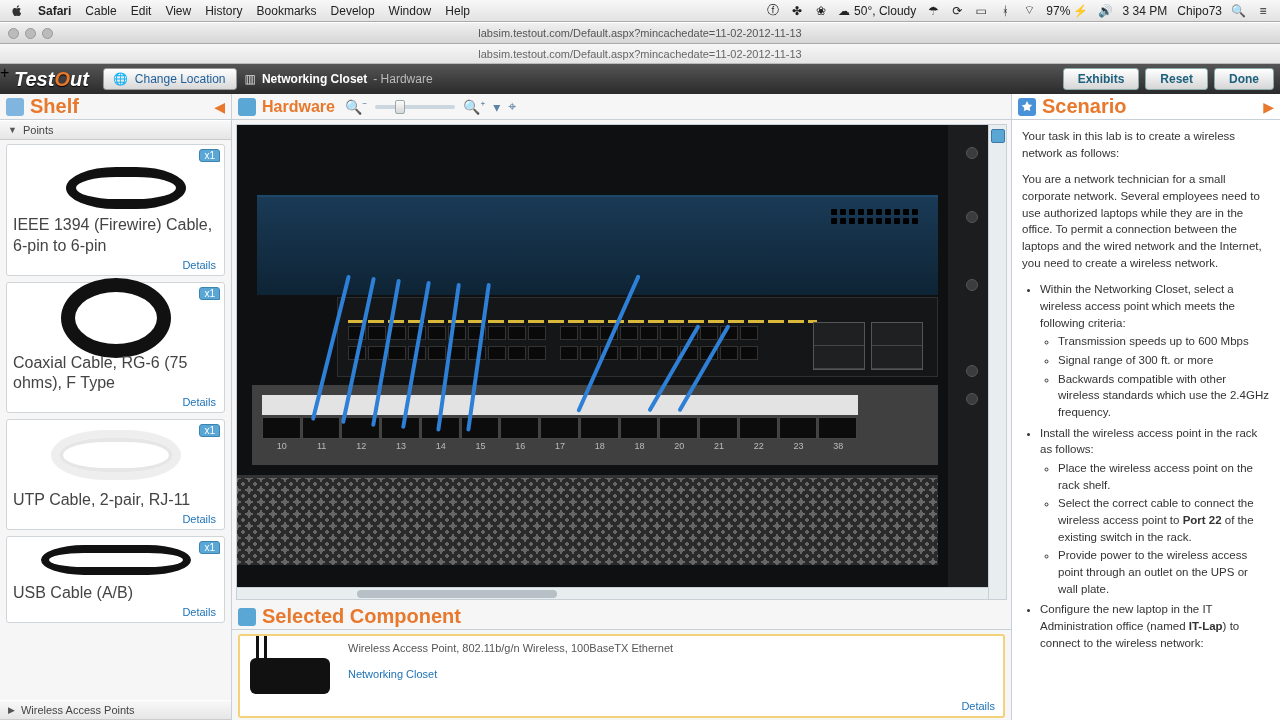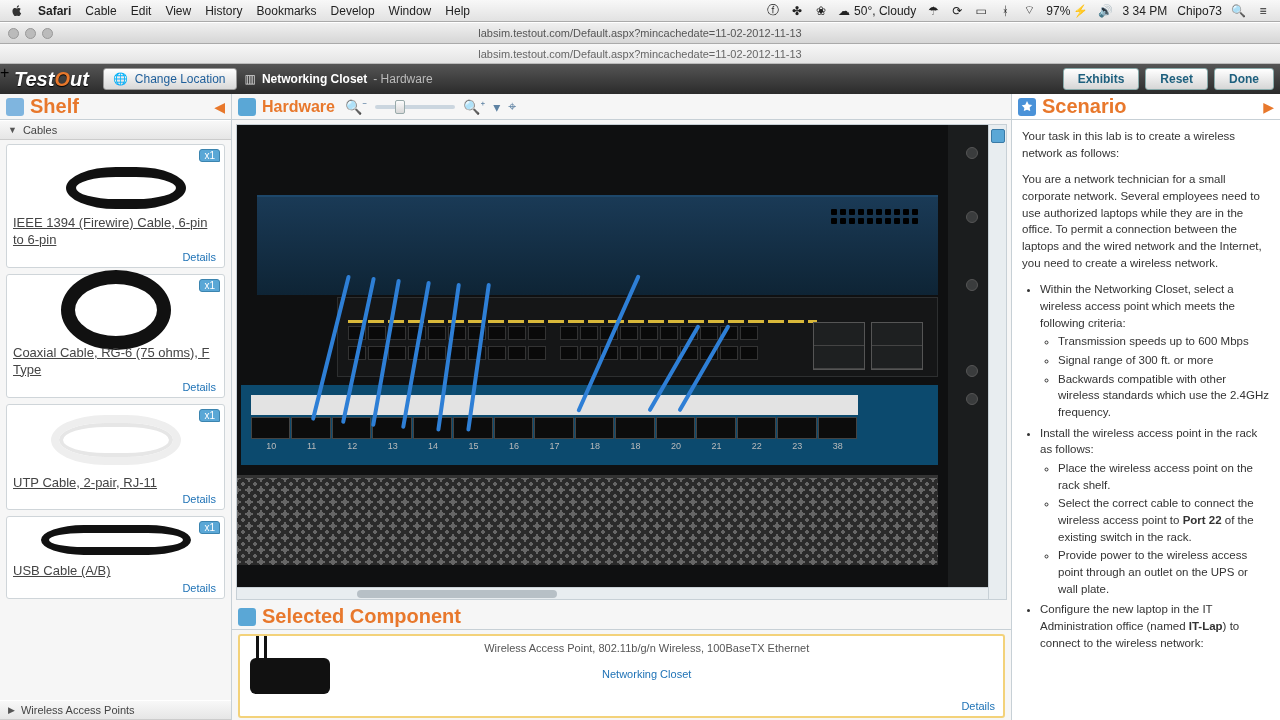--- a/index.html
+++ b/index.html
@@ -41,21 +41,21 @@
 
 
 .shelf { width:232px; border-right:1px solid #c7d0d6; background:#f6f6f6; display:flex; flex-direction:column;}
 .shelf .panel-head .ic { background:#7fb5df;}
 .section { height:20px; background:linear-gradient(#f8f8f8,#e6e6e6); border-top:1px solid #fff; border-bottom:1px solid #ccc; font-size:11px; color:#444; display:flex; align-items:center; padding:0 8px; gap:6px; cursor:pointer;}
 .section .tri { font-size:9px; color:#555;}
 .shelf-items { flex:1; overflow:hidden; padding:4px 6px;}
 .card { background:#fff; border:1px solid #cfd5d9; border-radius:3px; margin-bottom:6px; position:relative; padding:4px 4px 2px 4px;}
 .card .badge { position:absolute; top:4px; right:4px; background:#5aa7d6; color:#fff; font-size:10px; padding:0 4px; border-radius:3px 3px 0 3px; border:1px solid #3b84af;}
 .card .img { height:62px; display:flex; align-items:center; justify-content:center;}
-.card .name { font-size:13px; color:#444; padding:4px 2px 0 2px; line-height:1.3;text-decoration:underline;}
+.card .name { font-size:16px; color:#444; padding:4px 2px 0 2px; line-height:1.3;}
 .card .details { text-align:right; font-size:11px; color:#1e72b6; padding:2px 4px; cursor:pointer;}
 .card.small .img { height:38px;}
 
 
 .center { flex:1; display:flex; flex-direction:column; border-right:1px solid #c7d0d6; background:#f6f6f6;}
 .hw-head { height:26px; display:flex; align-items:center; padding:0 6px; border-bottom:1px solid #c7d0d6;}
 .hw-head .ic { width:18px; height:18px; background:#5aa7d6; border-radius:3px; margin-right:6px;}
 .hw-head .ttl { color:#e8782c; font-weight:bold; font-size:16px; margin-right:10px;}
 .zoom-ctrl { display:flex; align-items:center; gap:8px;}
 .zoom-ctrl .mag { color:#5e82a3; font-size:14px; cursor:pointer;}
@@ -74,31 +74,31 @@
 .vents span{ background:#000; border-radius:1px;}
 .switch { position:absolute; left:100px; top:172px; right:50px; height:80px; background:#151617; border:1px solid #2d2f30;}
 .port-row { position:absolute; left:10px; top:28px; display:flex; gap:2px;}
 .port-row.r2 { top:48px;}
 .port { width:18px; height:14px; background:#0a0a0a; border:1px solid #333;}
 .port.gap { width:10px; border:none; background:transparent;}
 .yel { position:absolute; left:10px; top:22px; right:120px; height:3px; background:repeating-linear-gradient(90deg,#d9b83a 0 16px, transparent 16px 20px);}
 .sfp { position:absolute; right:14px; top:24px; width:110px; height:48px; display:flex; gap:6px;}
 .sfp .slot { flex:1; border:1px solid #555; background:#1e2021; display:flex; flex-direction:column;}
 .sfp .slot div{ flex:1; border-bottom:1px solid #444;}
-.patch { position:absolute; left:4px; top:260px; right:50px; height:80px; background:#0c4a6e;}
+.patch { position:absolute; left:15px; top:260px; right:50px; height:80px; background:#404040;}
 .patch .white { position:absolute; left:10px; right:80px; top:10px; height:20px; background:#e3e3e3;}
 .patch .ports { position:absolute; left:10px; right:80px; top:32px; height:22px; display:flex;}
 .patch .ports span { flex:1; border:1px solid #444; background:#0c0c0c; margin-right:1px;}
 .patch .nums { position:absolute; left:10px; right:80px; top:56px; height:14px; display:flex; font-size:9px; color:#bbb;}
 .patch .nums span { flex:1; text-align:center;}
 .mesh { position:absolute; left:0; right:50px; top:350px; height:90px; background:repeating-radial-gradient(circle at 6px 6px,#666 0 2px, #2a2a2a 2px 6px); background-size:12px 12px; border-top:3px solid #333;}
 .cable { position:absolute; width:4px; background:#2e7fd6; border-radius:2px; transform-origin:top center;}
 
 
-.selected { height:116px;text-align:center;}
+.selected { height:116px;}
 .selected .panel-head .ic { background:#5aa7d6;}
 .sel-card { margin:4px 6px; border:2px solid #f3d27a; background:#fff; border-radius:3px; display:flex; height:84px; overflow:hidden;}
 .sel-card .img { width:100px; display:flex; align-items:center; justify-content:center;}
 .sel-card .info { flex:1; padding:6px 8px; font-size:11px; color:#555;}
 .sel-card .loc { color:#1e72b6; margin-top:14px; cursor:pointer;}
 .sel-card .details { align-self:flex-end; font-size:11px; color:#1e72b6; padding:4px 8px; cursor:pointer;}
 
 
 .scenario { width:268px; background:#fff; display:flex; flex-direction:column;}
 .scenario .panel-head .ic { background:#4a92d8; color:#fff;}
@@ -193,21 +193,21 @@
   <div class="body">
 
     <div class="shelf">
       <div class="panel-head">
         <span class="ic"></span>
         <span class="ttl">Shelf</span>
         <span class="chev">◀</span>
       </div>
       <div class="section">
           <span class="tri">▼</span>
-          <span>Cables</span>
+          <span>Points</span>
         </div>
       <div class="shelf-items">
         <div class="card">
           <span class="badge">x1</span>
           <div class="img">
               <div class="firewire"></div>
             </div>
           <div class="name">IEEE 1394 (Firewire) Cable, 6-pin to 6-pin</div>
           <div class="details">Details</div>
         </div>

